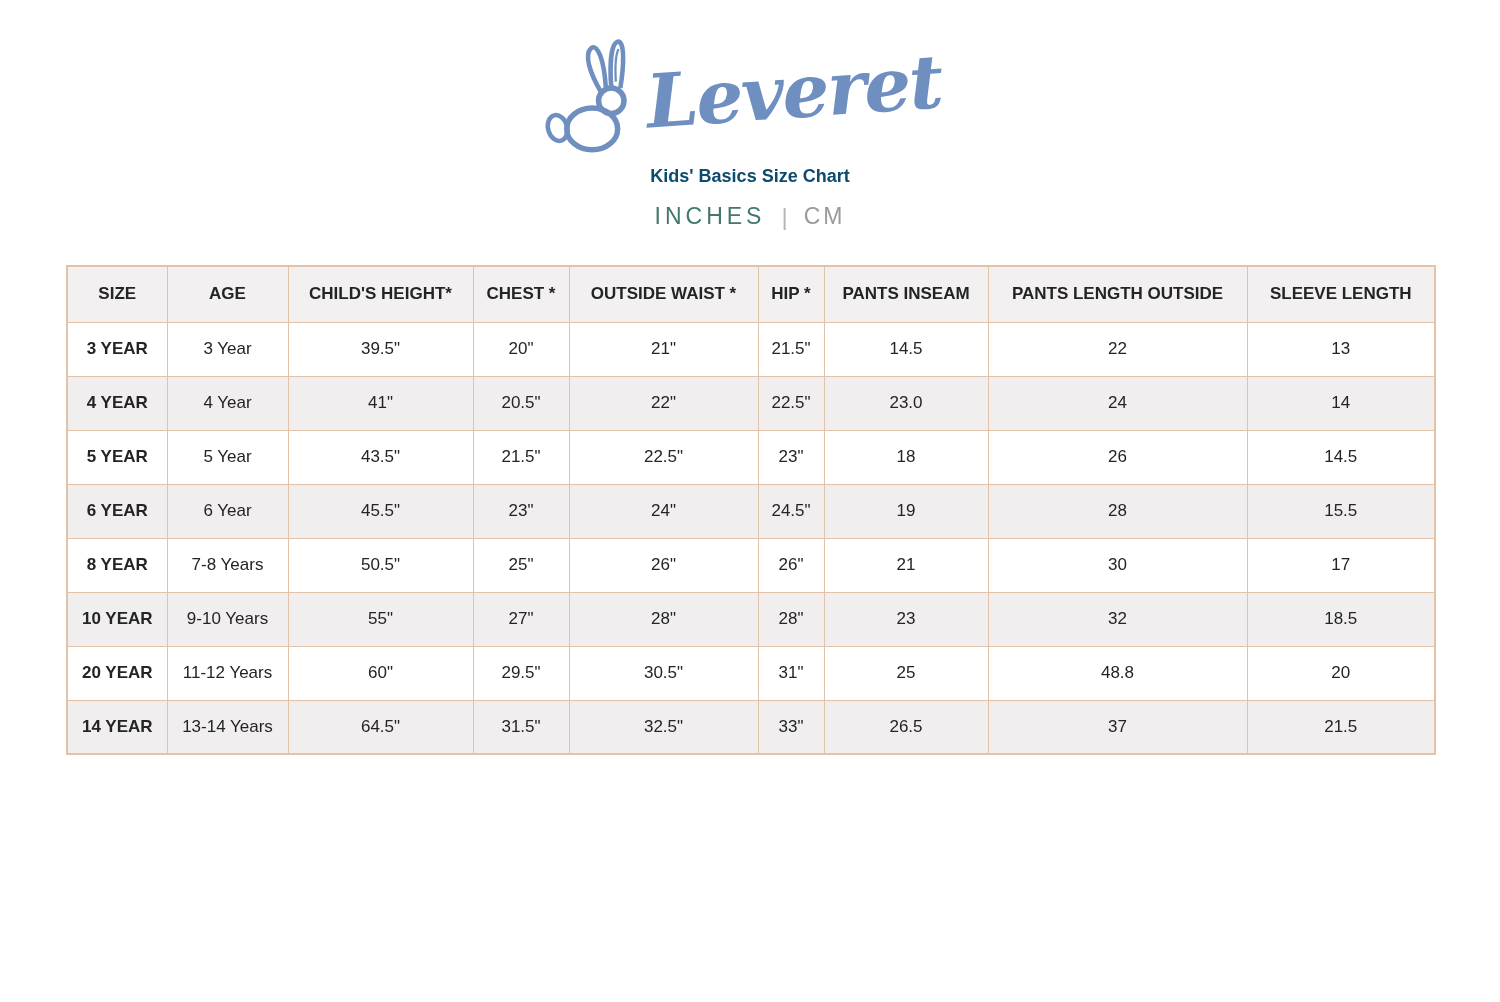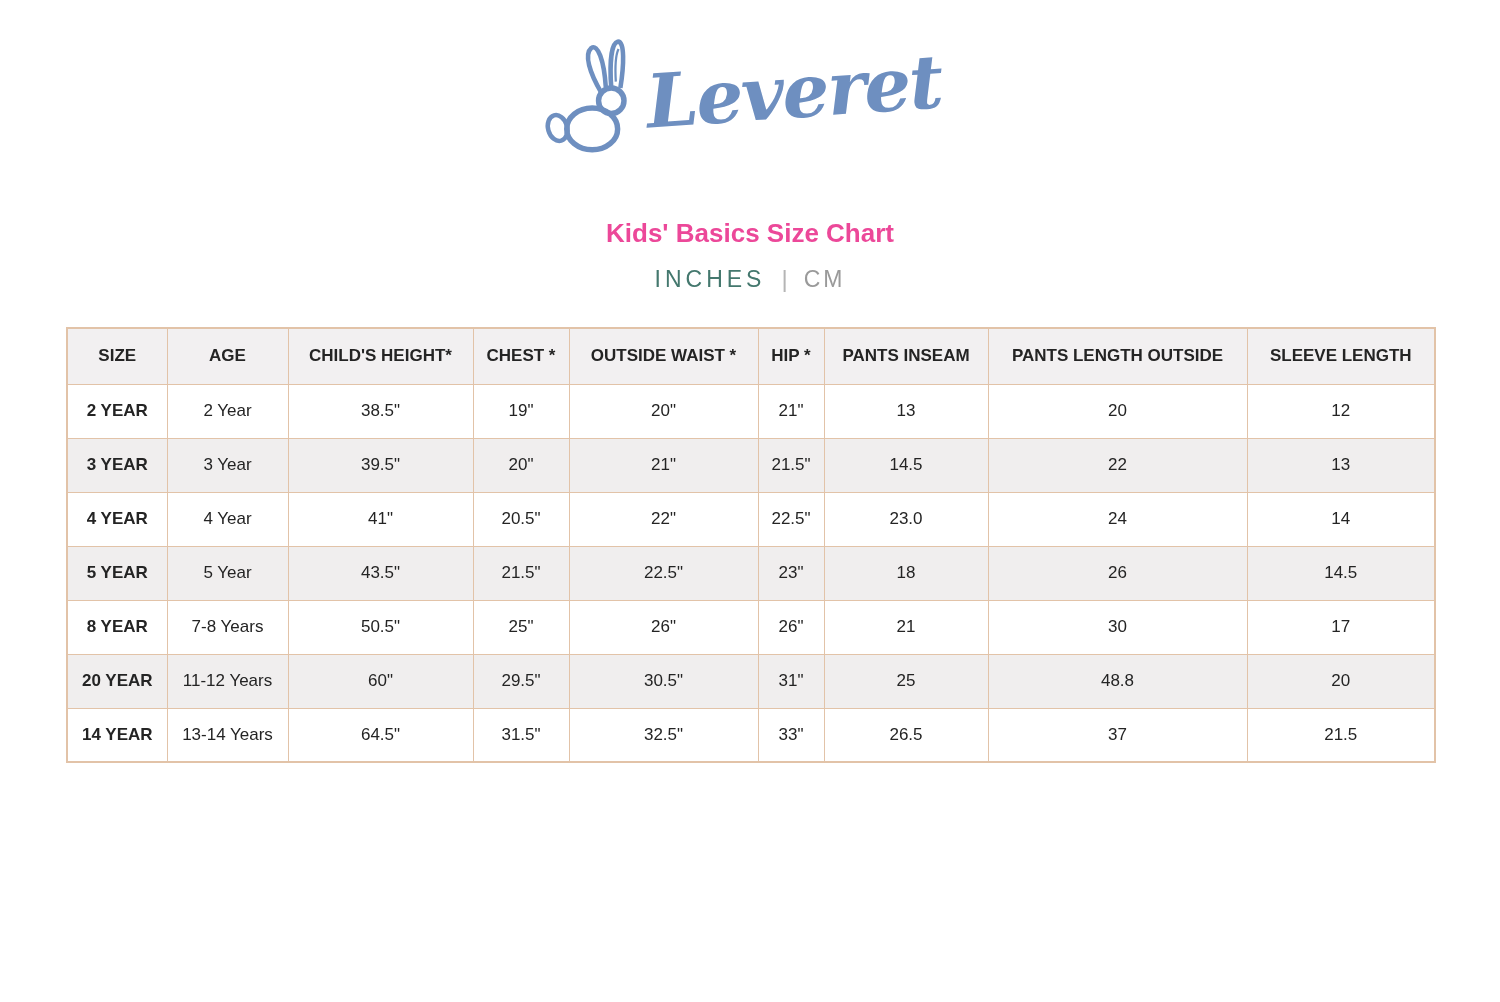--- a/index.html
+++ b/index.html
@@ -37,32 +37,31 @@
     font-size: 74px;
     line-height: 1;
     color: var(--brand-blue);
     transform: rotate(-4deg);
     letter-spacing: -2px;
     padding-right: 14px;
   }
 
   
   .chart-title {
-    margin-top: 52px;
-    font-size: 26px;
+    font-size: 18px;
     font-weight: bold;
-    color: #ec4899;
+    color: #0c4a6e;
     letter-spacing: 0px;
   }
   .units {
     margin-top: 16px;
     font-size: 23px;
     display: flex;
     justify-content: center;
-    align-items: center;
+    align-items: flex-start;
     gap: 16px;
   }
   .unit-inches { color: var(--teal); letter-spacing: 4px; cursor: pointer; }
   .unit-cm     { color: var(--gray); letter-spacing: 3px; cursor: pointer; }
   .unit-sep    { color: #b5b5b5; font-weight: 200; font-size: 24px; }
 
   
   table {
     margin: 34px 16px 0 66px;
     width: 1368px;
@@ -137,31 +136,20 @@
           <th>CHEST *</th>
           <th>OUTSIDE WAIST *</th>
           <th>HIP *</th>
           <th>PANTS INSEAM</th>
           <th>PANTS LENGTH OUTSIDE</th>
           <th>SLEEVE LENGTH</th>
         </tr>
       </thead>
     <tbody>
         <tr>
-          <td>2 YEAR</td>
-          <td>2 Year</td>
-          <td>38.5"</td>
-          <td>19"</td>
-          <td>20"</td>
-          <td>21"</td>
-          <td>13</td>
-          <td>20</td>
-          <td>12</td>
-        </tr>
-        <tr>
           <td>3 YEAR</td>
           <td>3 Year</td>
           <td>39.5"</td>
           <td>20"</td>
           <td>21"</td>
           <td>21.5"</td>
           <td>14.5</td>
           <td>22</td>
           <td>13</td>
         </tr>
@@ -181,31 +169,53 @@
           <td>5 Year</td>
           <td>43.5"</td>
           <td>21.5"</td>
           <td>22.5"</td>
           <td>23"</td>
           <td>18</td>
           <td>26</td>
           <td>14.5</td>
         </tr>
         <tr>
+          <td>6 YEAR</td>
+          <td>6 Year</td>
+          <td>45.5"</td>
+          <td>23"</td>
+          <td>24"</td>
+          <td>24.5"</td>
+          <td>19</td>
+          <td>28</td>
+          <td>15.5</td>
+        </tr>
+        <tr>
           <td>8 YEAR</td>
           <td>7-8 Years</td>
           <td>50.5"</td>
           <td>25"</td>
           <td>26"</td>
           <td>26"</td>
           <td>21</td>
           <td>30</td>
           <td>17</td>
         </tr>
         <tr>
+          <td>10 YEAR</td>
+          <td>9-10 Years</td>
+          <td>55"</td>
+          <td>27"</td>
+          <td>28"</td>
+          <td>28"</td>
+          <td>23</td>
+          <td>32</td>
+          <td>18.5</td>
+        </tr>
+        <tr>
           <td>20 YEAR</td>
           <td>11-12 Years</td>
           <td>60"</td>
           <td>29.5"</td>
           <td>30.5"</td>
           <td>31"</td>
           <td>25</td>
           <td>48.8</td>
           <td>20</td>
         </tr>

